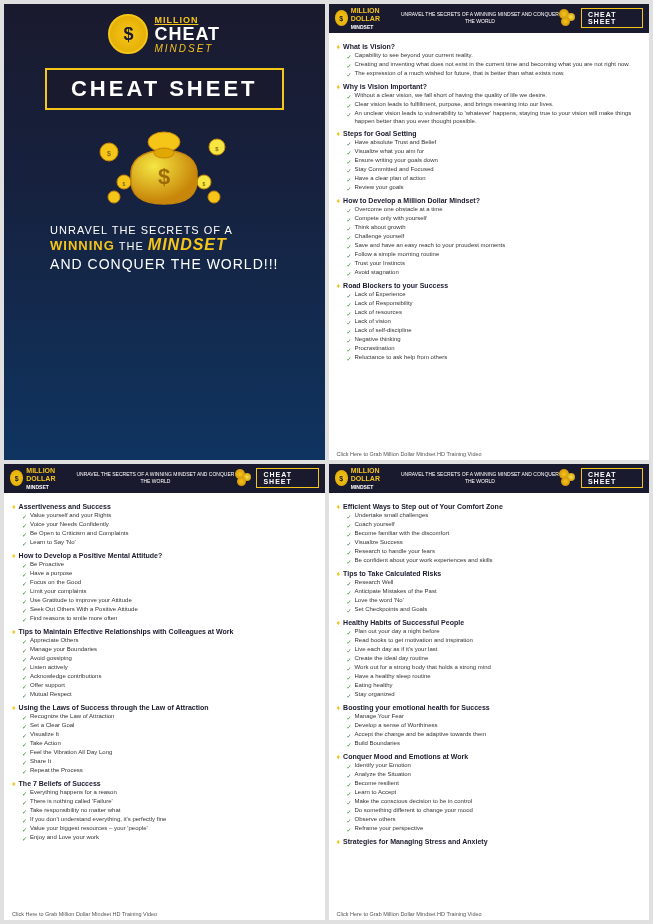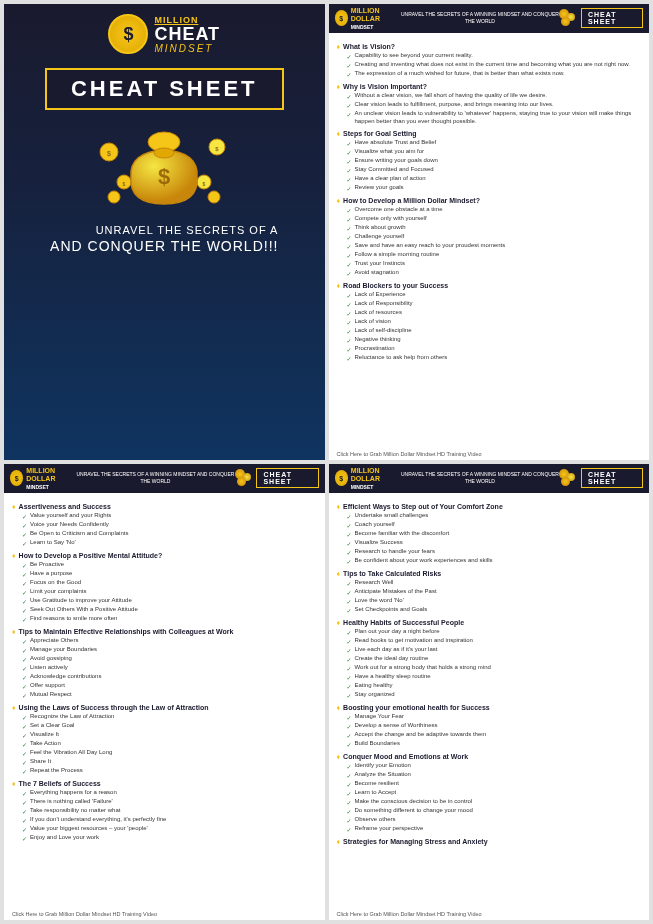--- a/index.html
+++ b/index.html
@@ -95,21 +95,21 @@
     }
 
     .coin-bag-area {
       width: 130px;
       height: 90px;
       position: relative;
       margin: 4px 0;
     }
 
     .panel-tl-bottom {
-      text-align: right;
+      text-align: left;
       margin-top: 8px;
     }
 
     .unravel-text {
       font-size: 11px;
       color: white;
       letter-spacing: 1px;
       text-transform: uppercase;
     }
 
@@ -301,20 +301,25 @@
         </radialGradient>
       </defs>
       <text x="65" y="62" text-anchor="middle" font-size="22" font-weight="900" fill="#8B5500" opacity="0.8">$</text>
 
       <ellipse cx="65" cy="31" rx="10" ry="5" fill="#e0a800" stroke="#c8860a" stroke-width="1"></ellipse>
     </svg>
   </div>
 
   <div class="panel-tl-bottom">
     <div class="unravel-text">UNRAVEL THE SECRETS OF A</div>
+    <div class="unravel-text">
+      <span class="winning">WINNING</span>
+      <span style="color:white;"> THE </span>
+      <span class="mindset">MINDSET</span>
+    </div>
     <div class="conquer-text">AND CONQUER THE WORLD!!!</div>
   </div>
 </div>
 
 <div class="panel panel-tr">
   <div class="panel-header">
     <div class="panel-header-logo">
       <div class="ph-logo-circle">$</div>
       <div class="ph-logo-text">
         <div class="dm">MILLION DOLLAR</div>

